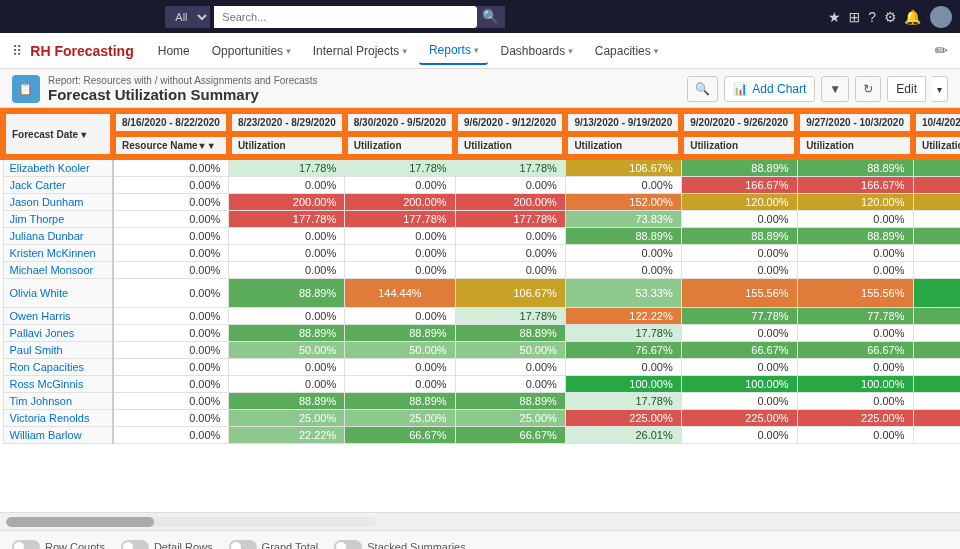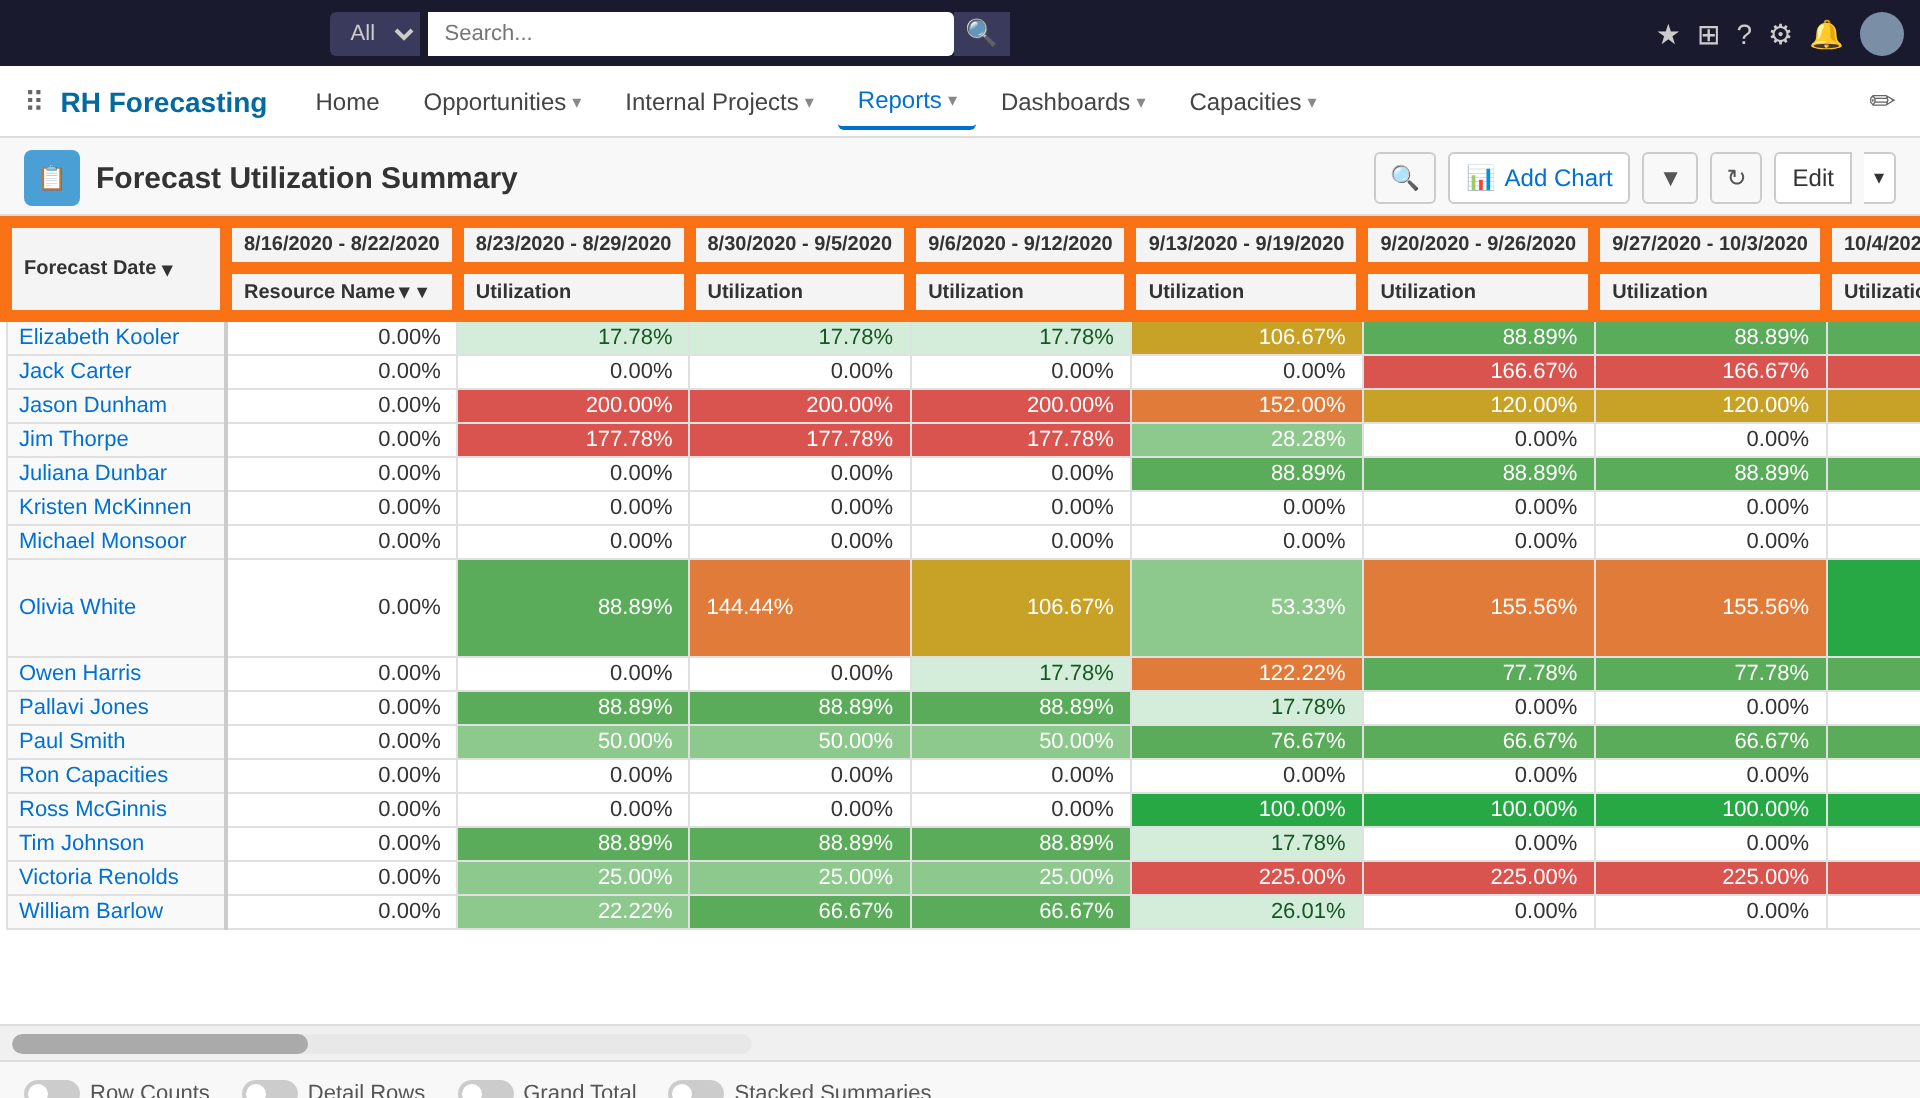--- a/index.html
+++ b/index.html
@@ -13,21 +13,21 @@
     .top-bar-search-type { background: #3a3a5c; color: #ccc; border: none; padding: 3px 6px; border-radius: 3px 0 0 3px; font-size: 11px; height: 22px; }
     .top-bar-search-input { flex: 1; background: white; border: none; padding: 3px 8px; height: 22px; font-size: 11px; border-radius: 0 3px 3px 0; }
     .top-bar-search-btn { background: #3a3a5c; border: none; color: #aaa; padding: 0 6px; height: 22px; cursor: pointer; margin-left: -4px; }
     .top-bar-actions { display: flex; align-items: center; gap: 8px; margin-left: auto; }
     .top-bar-icon { color: #ccc; font-size: 14px; cursor: pointer; }
     .top-bar-avatar { width: 22px; height: 22px; background: #7a8fa6; border-radius: 50%; }
 
     
     .nav-bar { background: white; height: 36px; display: flex; align-items: center; padding: 0 12px; border-bottom: 1px solid #ddd; gap: 2px; }
     .nav-grid-icon { color: #666; margin-right: 6px; font-size: 14px; cursor: pointer; }
-    .nav-title { font-size: 14px; font-weight: 600; color: #0369a1; margin-right: 12px; white-space: nowrap; }
+    .nav-title { font-size: 14px; font-weight: 600; color: #b91c1c; margin-right: 12px; white-space: nowrap; }
     .nav-item { padding: 6px 10px; font-size: 12px; color: #444; cursor: pointer; white-space: nowrap; display: flex; align-items: center; gap: 3px; border-radius: 3px; }
     .nav-item.active { color: #0070d2; border-bottom: 2px solid #0070d2; }
     .nav-chevron { font-size: 9px; color: #888; }
     .nav-edit { margin-left: auto; color: #666; font-size: 16px; cursor: pointer; }
 
     
     .report-header { background: #f8f8f8; padding: 6px 12px 4px; border-bottom: 1px solid #ddd; display: flex; align-items: center; }
     .report-icon { width: 28px; height: 28px; background: #4a9fd4; border-radius: 4px; display: flex; align-items: center; justify-content: center; color: white; font-size: 12px; margin-right: 8px; flex-shrink: 0; }
     .report-title-area { flex: 1; }
     .report-subtitle { font-size: 10px; color: #666; }
@@ -107,20 +107,21 @@
   <div class="nav-item">
     <span>Capacities</span>
     <span class="nav-chevron">▾</span>
   </div>
   <span class="nav-edit">✏</span>
 </div>
 
 <div class="report-header">
   <div class="report-icon">📋</div>
   <div class="report-title-area">
+    <div class="report-subtitle">Report: Resources with / without Assignments and Forecasts</div>
     <div class="report-title">Forecast Utilization Summary</div>
   </div>
   <div class="report-actions">
     <button class="btn-icon">🔍</button>
     <button class="btn-add-chart">
       <span>📊</span>
       <span>Add Chart</span>
     </button>
     <button class="btn-icon">▼</button>
     <button class="btn-icon">↻</button>
@@ -198,21 +199,21 @@
           <td style="background: rgb(200, 162, 39); color: rgb(255, 255, 255); text-align: right; font-size: 11px; padding: 2px 8px;">120.00%</td>
           <td style="background: rgb(200, 162, 39); color: rgb(255, 255, 255); text-align: right; font-size: 11px; padding: 2px 8px;">120.00%</td>
           <td style="background: rgb(200, 162, 39); color: rgb(255, 255, 255); text-align: right; font-size: 11px; padding: 2px 8px;">120.00%</td>
         </tr>
         <tr>
           <td class="col-resource right-border">Jim Thorpe</td>
           <td style="background: rgb(255, 255, 255); color: rgb(51, 51, 51); text-align: right; font-size: 11px; padding: 2px 8px;">0.00%</td>
           <td style="background: rgb(217, 83, 79); color: rgb(255, 255, 255); text-align: right; font-size: 11px; padding: 2px 8px;">177.78%</td>
           <td style="background: rgb(217, 83, 79); color: rgb(255, 255, 255); text-align: right; font-size: 11px; padding: 2px 8px;">177.78%</td>
           <td style="background: rgb(217, 83, 79); color: rgb(255, 255, 255); text-align: right; font-size: 11px; padding: 2px 8px;">177.78%</td>
-          <td style="background: rgb(141, 200, 141); color: rgb(255, 255, 255); text-align: right; font-size: 11px; padding: 2px 8px;">28.28%</td>
+          <td style="background: rgb(141, 200, 141); color: rgb(255, 255, 255); text-align: right; font-size: 11px; padding: 2px 8px;">73.83%</td>
           <td style="background: rgb(255, 255, 255); color: rgb(51, 51, 51); text-align: right; font-size: 11px; padding: 2px 8px;">0.00%</td>
           <td style="background: rgb(255, 255, 255); color: rgb(51, 51, 51); text-align: right; font-size: 11px; padding: 2px 8px;">0.00%</td>
           <td style="background: rgb(255, 255, 255); color: rgb(51, 51, 51); text-align: right; font-size: 11px; padding: 2px 8px;">0.00%</td>
         </tr>
         <tr>
           <td class="col-resource right-border">Juliana Dunbar</td>
           <td style="background: rgb(255, 255, 255); color: rgb(51, 51, 51); text-align: right; font-size: 11px; padding: 2px 8px;">0.00%</td>
           <td style="background: rgb(255, 255, 255); color: rgb(51, 51, 51); text-align: right; font-size: 11px; padding: 2px 8px;">0.00%</td>
           <td style="background: rgb(255, 255, 255); color: rgb(51, 51, 51); text-align: right; font-size: 11px; padding: 2px 8px;">0.00%</td>
           <td style="background: rgb(255, 255, 255); color: rgb(51, 51, 51); text-align: right; font-size: 11px; padding: 2px 8px;">0.00%</td>
@@ -240,21 +241,21 @@
           <td style="background: rgb(255, 255, 255); color: rgb(51, 51, 51); text-align: right; font-size: 11px; padding: 2px 8px;">0.00%</td>
           <td style="background: rgb(255, 255, 255); color: rgb(51, 51, 51); text-align: right; font-size: 11px; padding: 2px 8px;">0.00%</td>
           <td style="background: rgb(255, 255, 255); color: rgb(51, 51, 51); text-align: right; font-size: 11px; padding: 2px 8px;">0.00%</td>
           <td style="background: rgb(255, 255, 255); color: rgb(51, 51, 51); text-align: right; font-size: 11px; padding: 2px 8px;">0.00%</td>
           <td style="background: rgb(255, 255, 255); color: rgb(51, 51, 51); text-align: right; font-size: 11px; padding: 2px 8px;">0.00%</td>
         </tr>
         <tr>
           <td class="col-resource right-border">Olivia White</td>
           <td style="background: rgb(255, 255, 255); color: rgb(51, 51, 51); text-align: right; font-size: 11px; padding: 2px 8px;">0.00%</td>
           <td style="background: rgb(90, 171, 90); color: rgb(255, 255, 255); text-align: right; font-size: 11px; padding: 2px 8px;">88.89%</td>
-          <td style="background: rgb(224, 123, 57); color: rgb(255, 255, 255); text-align: left; font-size: 11px; padding: 18px 8px;">144.44%</td>
+          <td style="background: rgb(224, 123, 57); color: rgb(255, 255, 255); text-align: center; font-size: 11px; padding: 8px 8px;">144.44%</td>
           <td style="background: rgb(200, 162, 39); color: rgb(255, 255, 255); text-align: right; font-size: 11px; padding: 2px 8px;">106.67%</td>
           <td style="background: rgb(141, 200, 141); color: rgb(255, 255, 255); text-align: right; font-size: 11px; padding: 2px 8px;">53.33%</td>
           <td style="background: rgb(224, 123, 57); color: rgb(255, 255, 255); text-align: right; font-size: 11px; padding: 2px 8px;">155.56%</td>
           <td style="background: rgb(224, 123, 57); color: rgb(255, 255, 255); text-align: right; font-size: 11px; padding: 2px 8px;">155.56%</td>
           <td style="background: rgb(40, 167, 69); color: rgb(255, 255, 255); text-align: right; font-size: 11px; padding: 2px 8px;">100.00%</td>
         </tr>
         <tr>
           <td class="col-resource right-border">Owen Harris</td>
           <td style="background: rgb(255, 255, 255); color: rgb(51, 51, 51); text-align: right; font-size: 11px; padding: 2px 8px;">0.00%</td>
           <td style="background: rgb(255, 255, 255); color: rgb(51, 51, 51); text-align: right; font-size: 11px; padding: 2px 8px;">0.00%</td>

